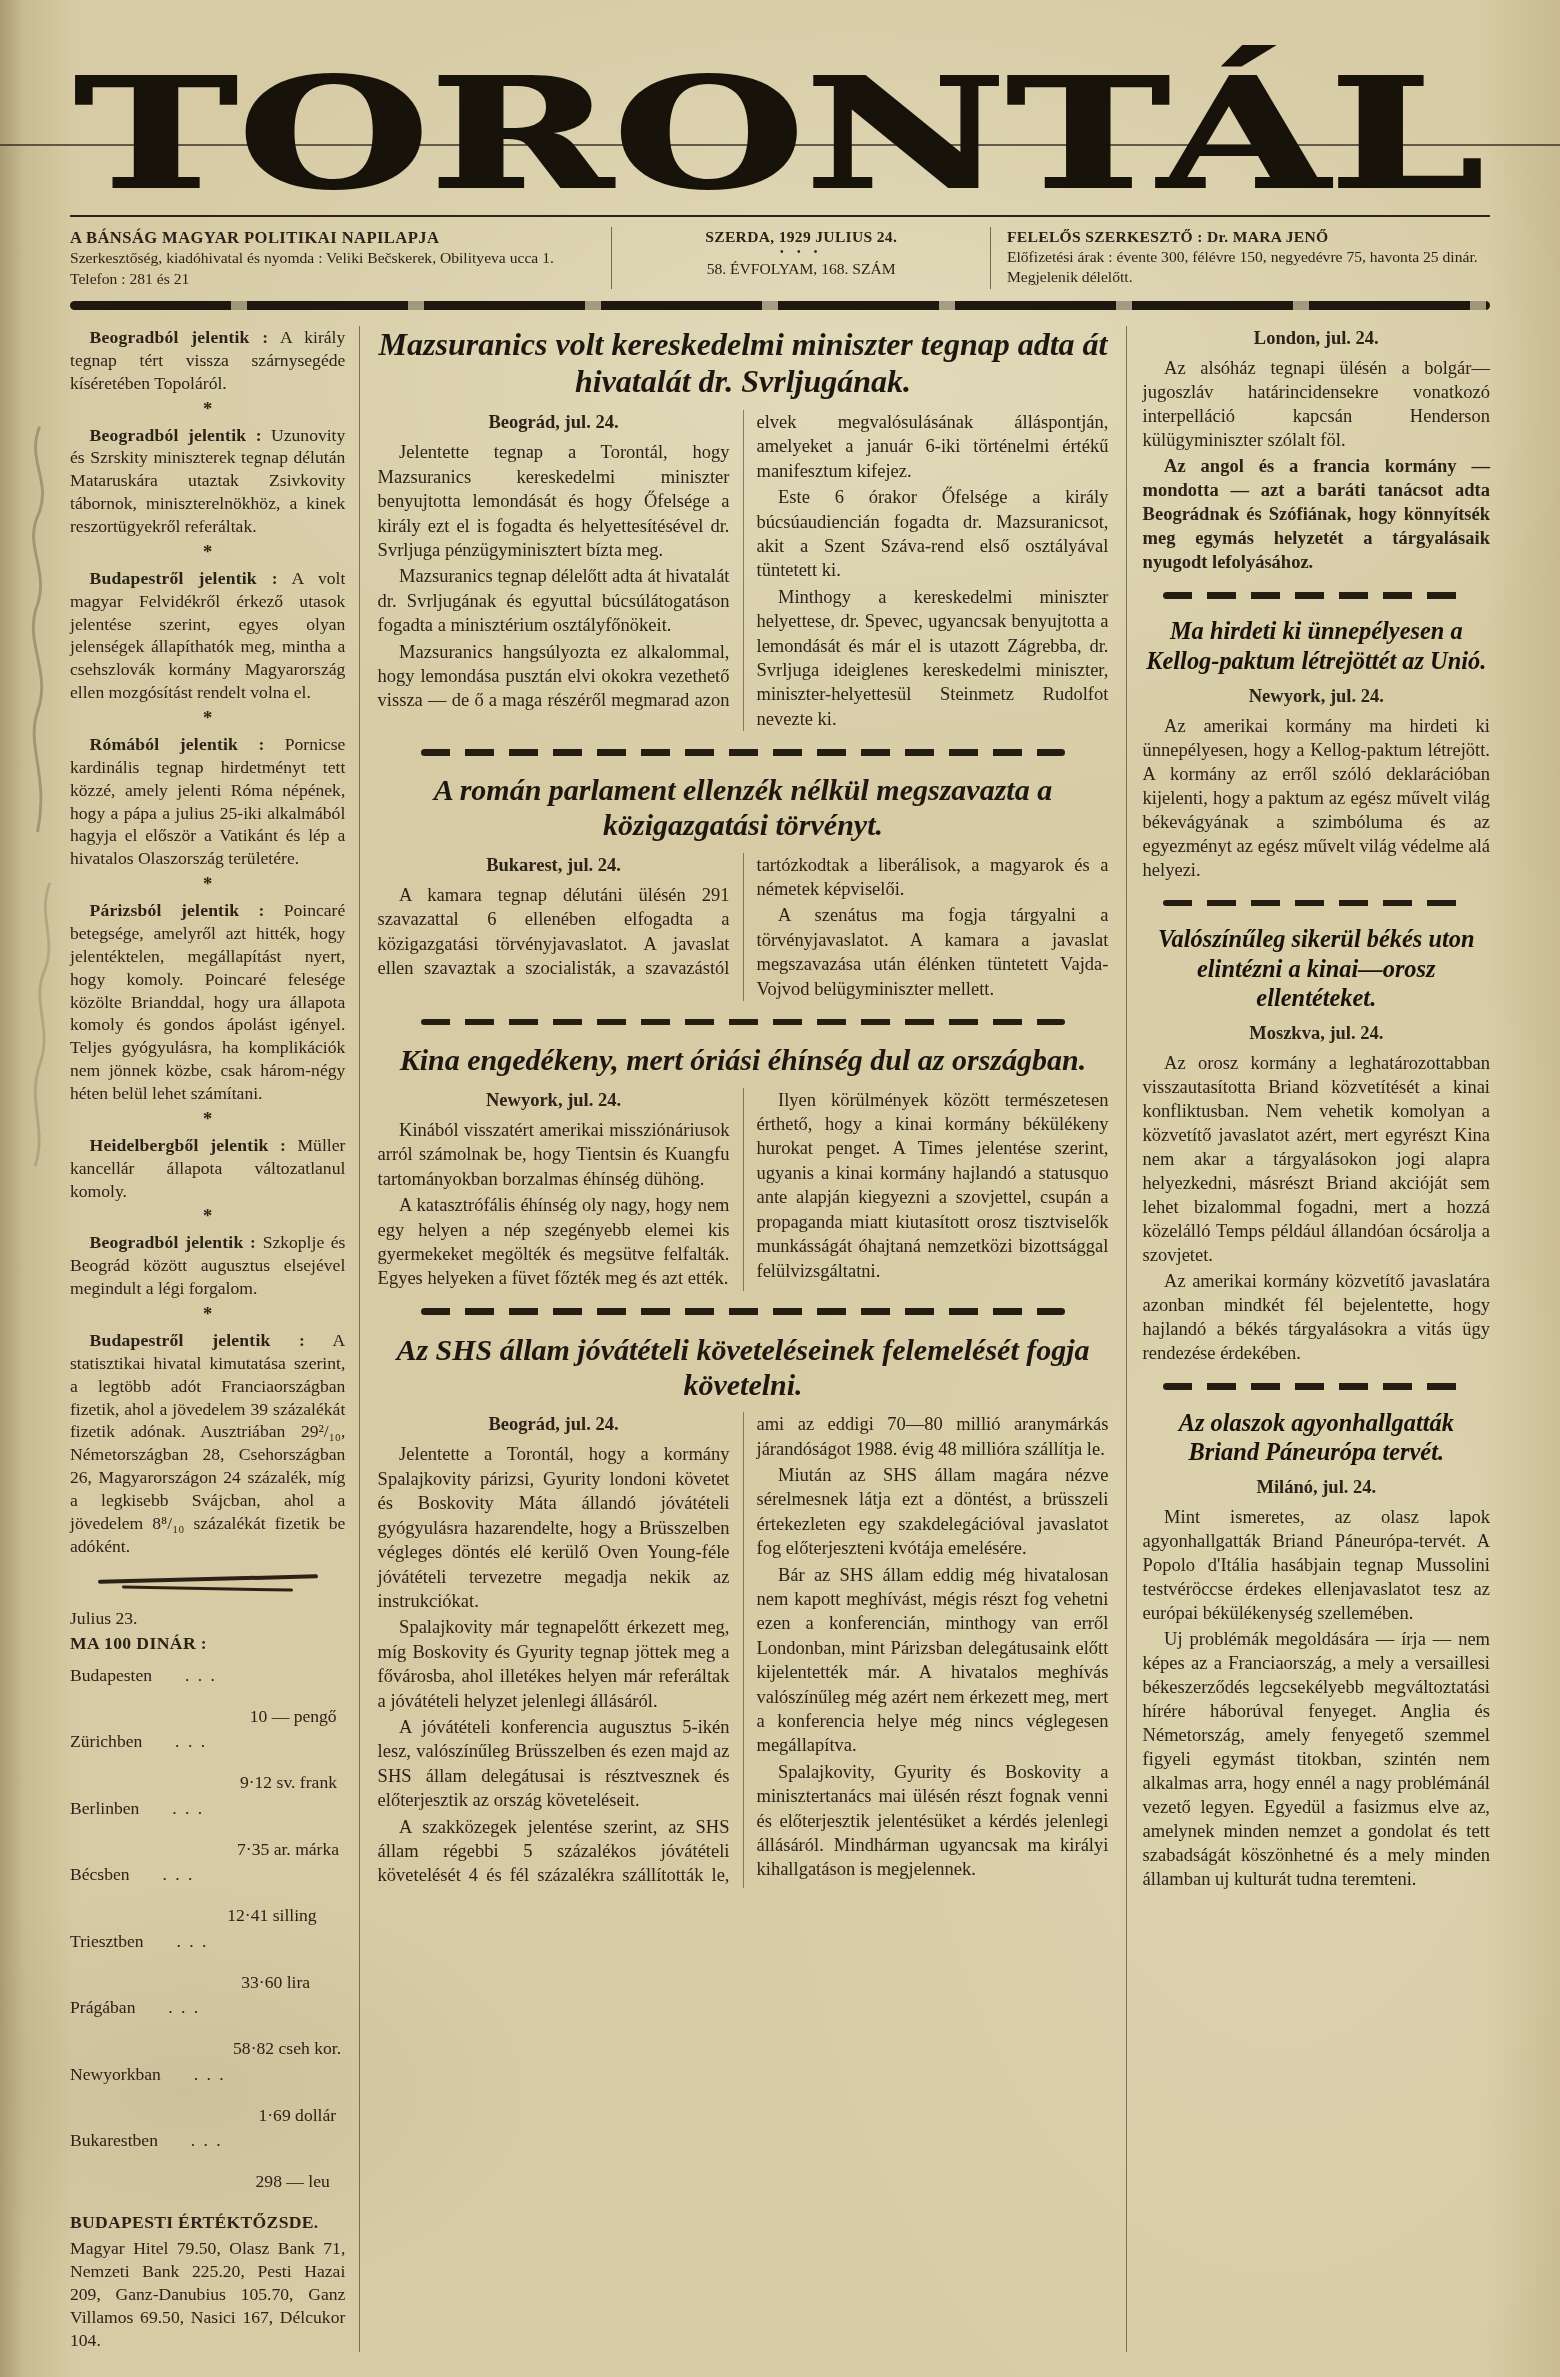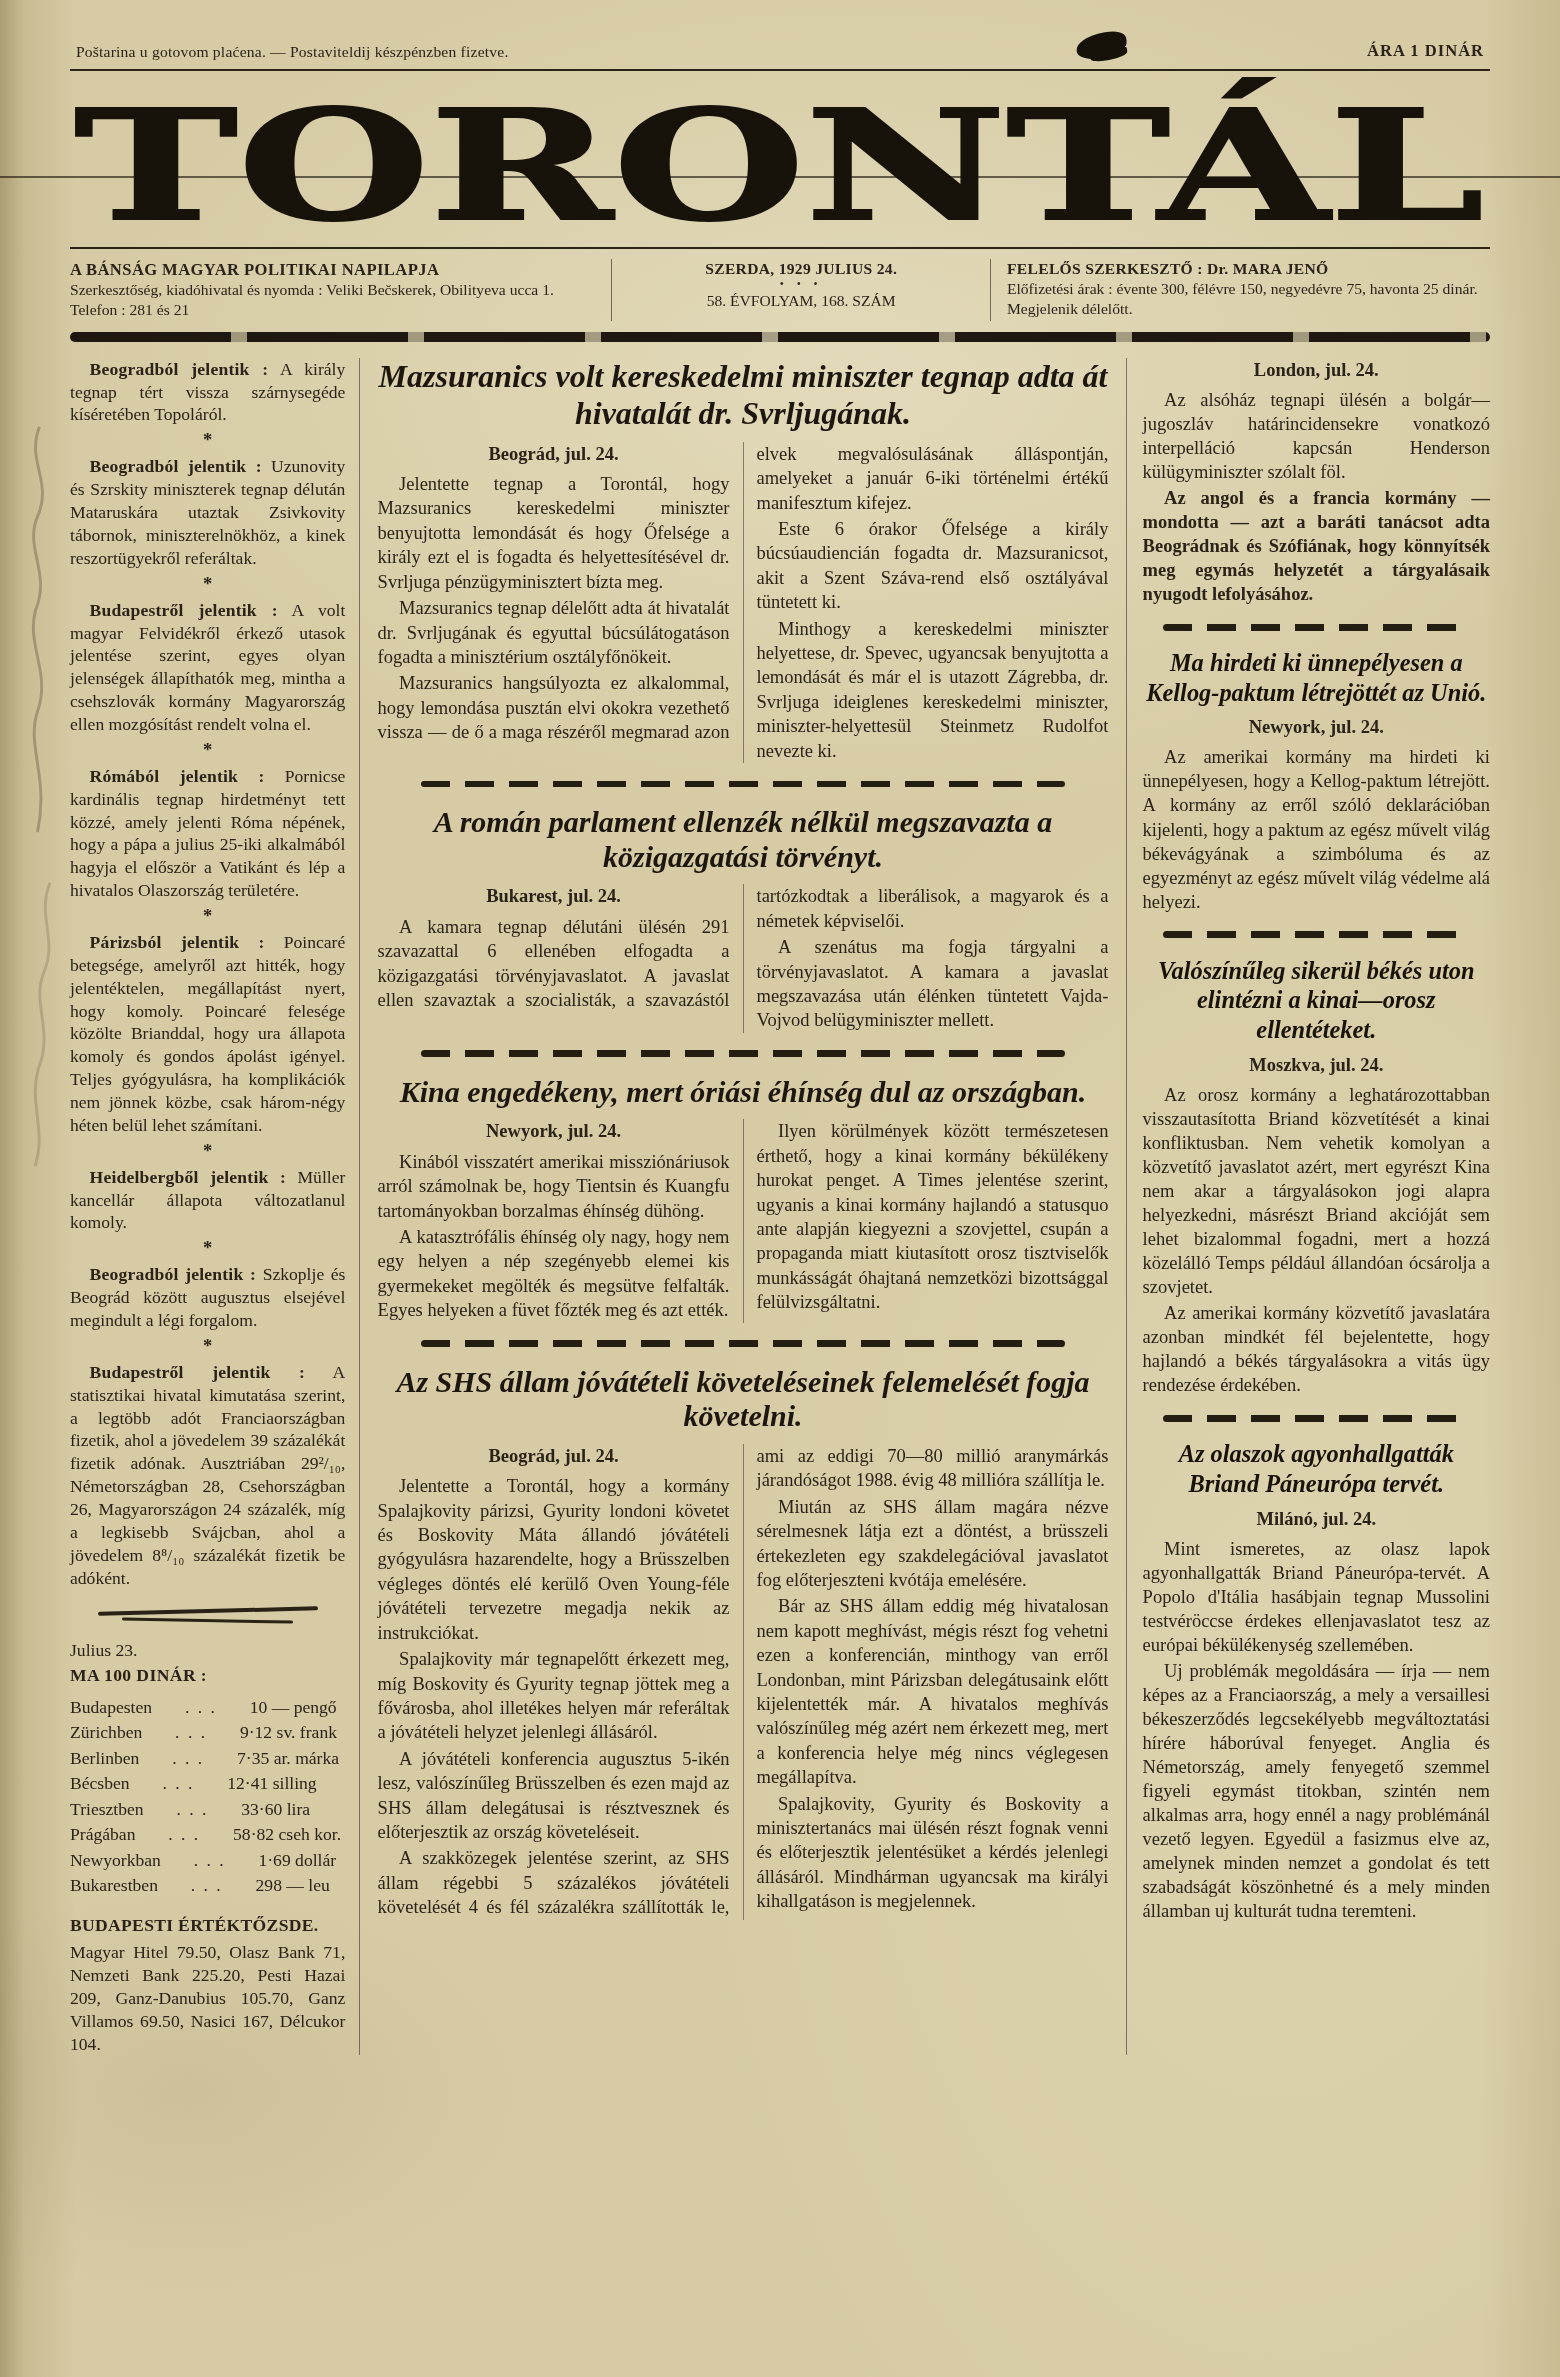--- a/index.html
+++ b/index.html
@@ -71,21 +71,21 @@
   .squiggle.s2{width:62%;margin:0 auto 17.6px;transform:rotate(1.1deg);height:2.9px;}
   .tozsde-logo{
     font-family:"DejaVu Sans","Liberation Sans",sans-serif;
     font-weight:bold;font-size:55px;letter-spacing:8.8px;color:#14100a;
     text-shadow:2px 2px 0 rgba(20,16,10,.25);
   }
   .tozsde-date{margin-top:15.6px;font-size:17.6px;}
   .tozsde-head{font-weight:bold;font-size:17.6px;margin:2px 0 7.8px;letter-spacing:0.4px;}
   .rate-row{display:flex;font-size:17.6px;line-height:1.45;gap:25px;}
   .rate-row .leader{flex:0 0 auto;padding:0 7.8px;letter-spacing:2px;}
-  .rate-row .amount{white-space:nowrap;}
+  .rate-row .amount{white-space:nowrap;margin-top:41px;}
   .stock-title{font-weight:bold;font-size:17.6px;margin:15.6px 0 3.9px;letter-spacing:0.3px;}
   .stock-report{text-align:justify;}
   
   .headline{
     font-style:italic;font-weight:bold;text-align:center;
     font-size:32px;line-height:1.16;color:#1d1710;margin:0 0 9.8px;
   }
   .headline.lg2{font-size:30px;}
   .twocol{
     column-count:2;column-gap:27px;
@@ -114,25 +114,20 @@
 
 <div class="paper">
 
   <svg class="scribble sc1" width="43" height="419" viewBox="0 0 44 430">
     <path d="M22 8 C 8 44, 36 64, 20 100 C 6 132, 34 158, 18 196 C 8 232, 34 260, 20 300 C 8 336, 32 366, 20 424" fill="none" stroke="#4a3f2a" stroke-width="3"></path>
   </svg>
   <svg class="scribble sc2" width="35" height="293" viewBox="0 0 36 300">
     <path d="M18 4 C 6 40, 30 62, 16 98 C 6 130, 30 156, 16 196 C 8 232, 28 258, 18 296" fill="none" stroke="#4a3f2a" stroke-width="3"></path>
   </svg>
 
-  <div class="topbar">
-    <span>Poštarina u gotovom plaćena. — Postaviteldij készpénzben fizetve.</span>
-    <span class="ink-blot"></span>
-    <span class="price">ÁRA 1 DINÁR</span>
-  </div>
 
   <div class="masthead">
     <div class="mast-line"></div>
     <svg width="1420" height="172" viewBox="0 0 1456 176">
       <text x="4" y="150" textLength="1446" lengthAdjust="spacingAndGlyphs" font-family="DejaVu Serif, serif" font-weight="bold" font-size="156" fill="#17120a" stroke="#17120a" stroke-width="2">TORONTÁL</text>
     </svg>
   </div>
 
   <div class="infobar">
     <div class="info-left">

